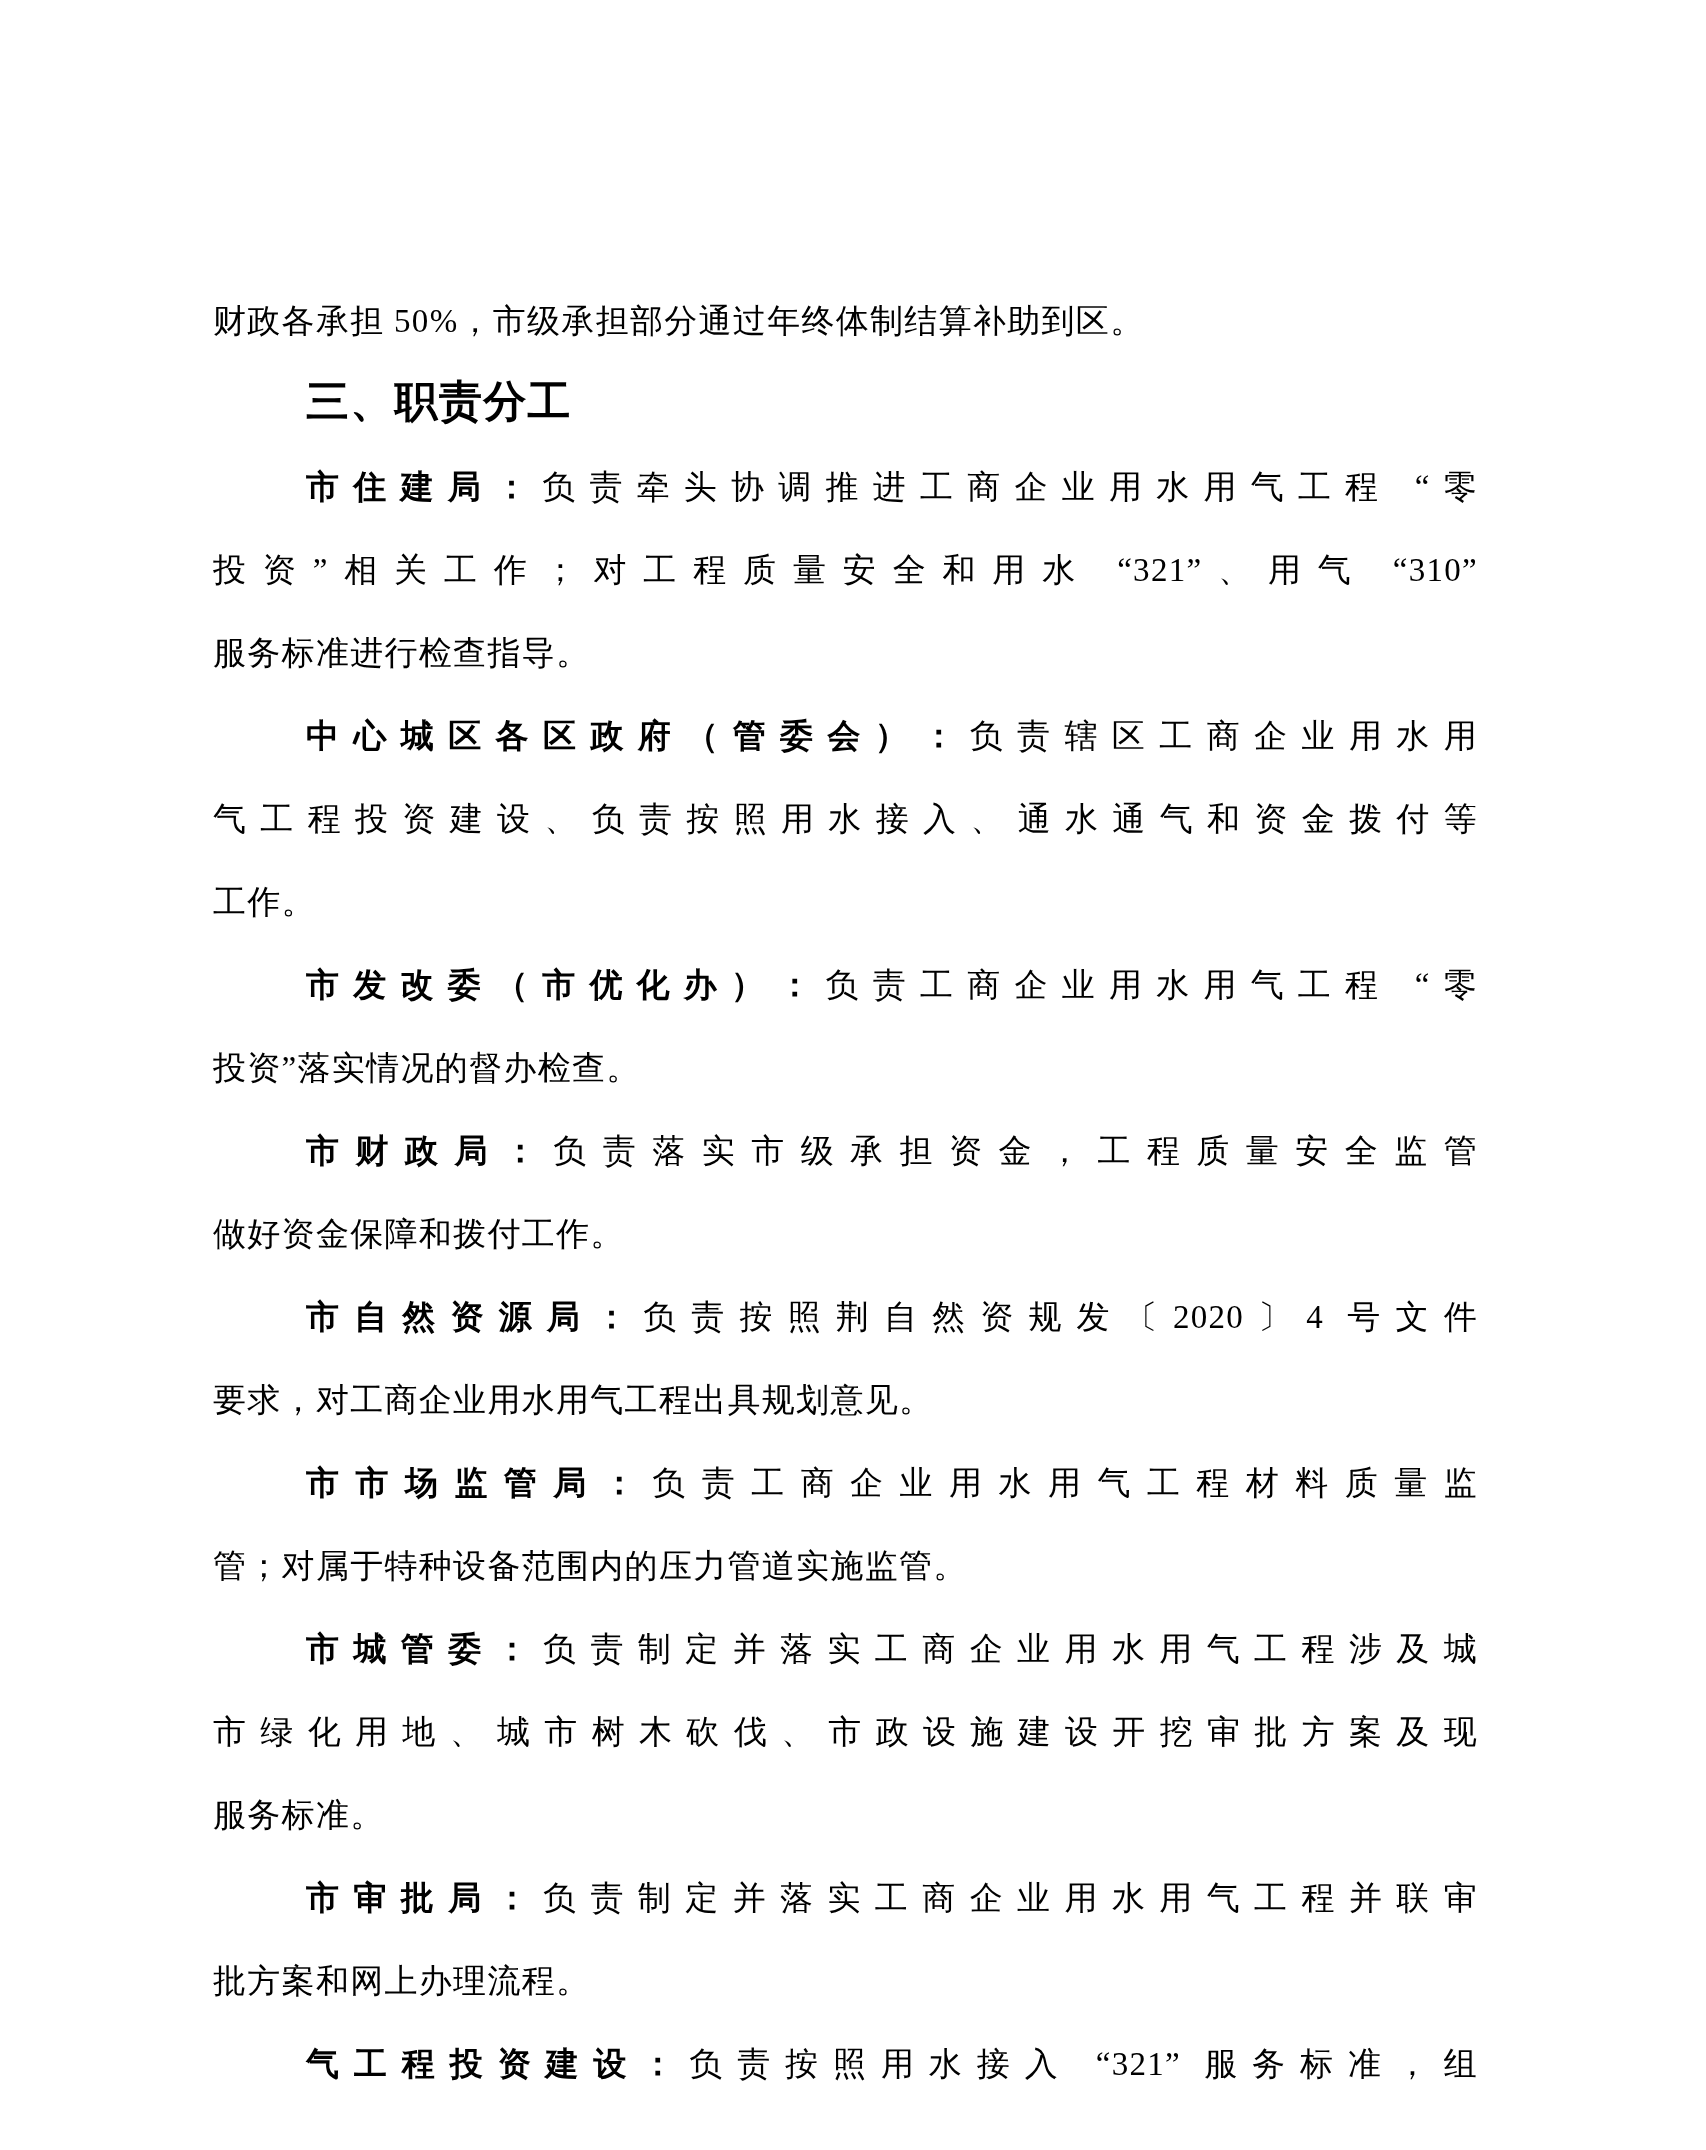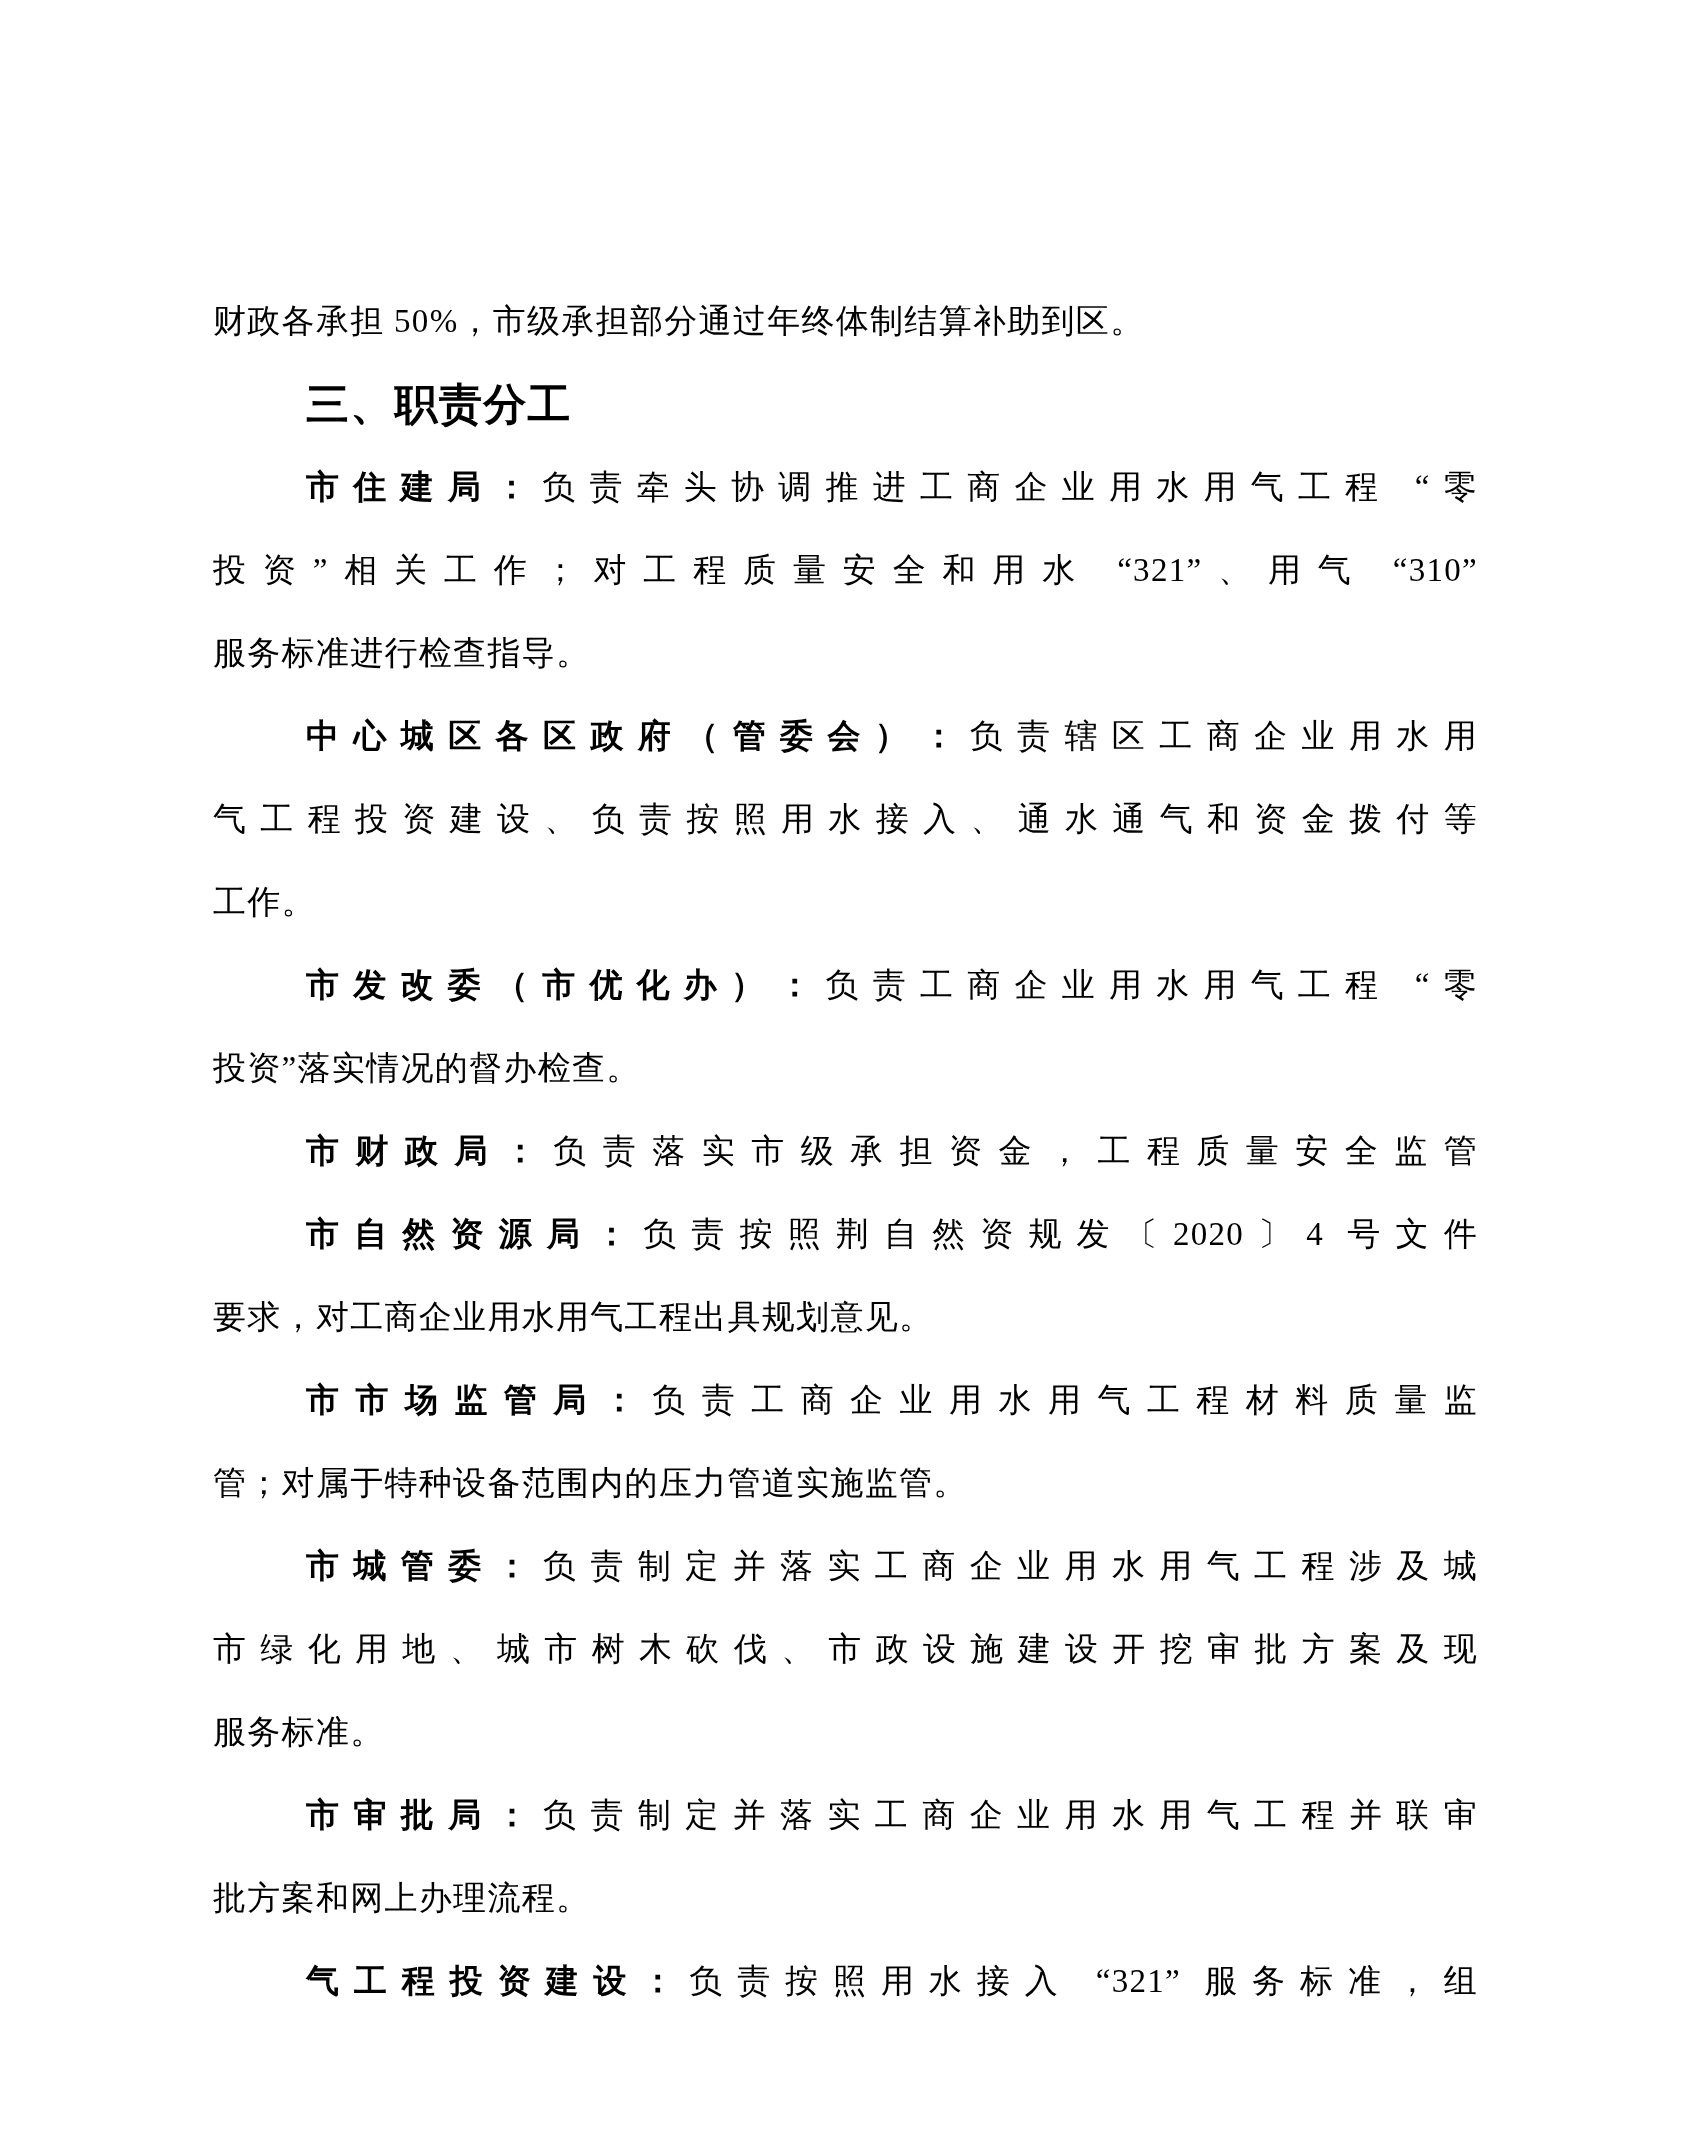--- a/index.html
+++ b/index.html
@@ -46,21 +46,21 @@
   
   .line.ind {
     text-indent: 93px;
   }
   
   .org {
     font-weight: bold;
   }
   
   .line.heading {
-    font-family: Liberation Sans, sans-serif;
+    font-family: Liberation Mono, monospace;
     font-weight: bold;
     font-size: 43px;
   }
 </style>
 </head>
 <body>
 
 <div class="page">
 
   <div class="doc-body">
@@ -74,20 +74,21 @@
     <div class="line"><span>服务标准进行检查指导。</span></div>
 
     <div class="line fill ind"><span class="org">中心城区各区政府（管委会）：</span><span>负责辖区工商企业用水用</span></div>
     <div class="line fill"><span>气工程投资建设、负责按照用水接入、通水通气和资金拨付等</span></div>
     <div class="line"><span>工作。</span></div>
 
     <div class="line fill ind"><span class="org">市发改委（市优化办）：</span><span>负责工商企业用水用气工程 “零</span></div>
     <div class="line"><span>投资”落实情况的督办检查。</span></div>
 
     <div class="line fill ind"><span class="org">市财政局：</span><span>负责落实市级承担资金，工程质量安全监管</span></div>
+    <div class="line"><span>做好资金保障和拨付工作。</span></div>
 
     <div class="line fill ind"><span class="org">市自然资源局：</span><span>负责按照荆自然资规发〔2020〕4 号文件</span></div>
     <div class="line"><span>要求，对工商企业用水用气工程出具规划意见。</span></div>
 
     <div class="line fill ind"><span class="org">市市场监管局：</span><span>负责工商企业用水用气工程材料质量监</span></div>
     <div class="line"><span>管；对属于特种设备范围内的压力管道实施监管。</span></div>
 
     <div class="line fill ind"><span class="org">市城管委：</span><span>负责制定并落实工商企业用水用气工程涉及城</span></div>
     <div class="line fill"><span>市绿化用地、城市树木砍伐、市政设施建设开挖审批方案及现</span></div>
     <div class="line"><span>服务标准。</span></div>

